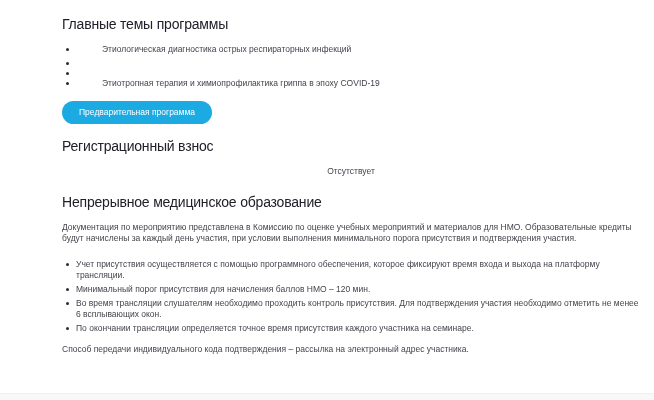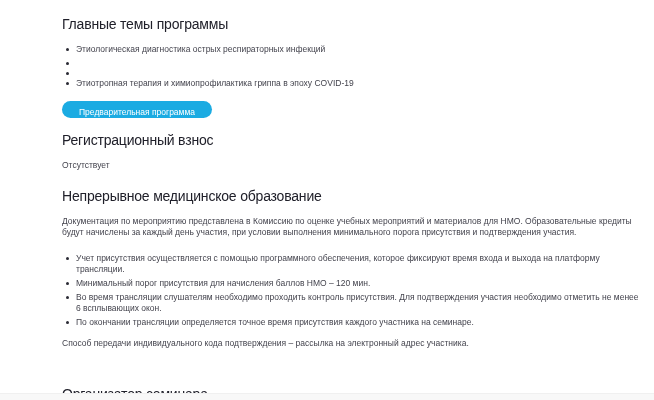--- a/index.html
+++ b/index.html
@@ -41,38 +41,38 @@
     margin-bottom: 3px;
   }
   ul.bullets li .dot {
     flex: 0 0 auto;
     width: 3px;
     height: 3px;
     border-radius: 50%;
     background: #2a2a34;
     margin: 4px 7px 0 0;
   }
-  .topics-list li { margin-bottom: 5px; }
+  .topics-list li { margin-bottom: 5px; gap: 26px; }
   .topics-list { margin-bottom: 11px !important; }
   .cme-list { margin-bottom: 10px !important; }
   .pill-button {
     display: inline-block;
     background: #1babe2;
     color: #ffffff;
     border: none;
     border-radius: 12px;
     font-family: "Liberation Sans", sans-serif;
     font-size: 8.5px;
     line-height: 23px;
-    height: 17px;
+    height: 23px;
     padding: 0 17px;
     margin: 1px 0 15px 0;
     cursor: pointer;
   }
-  .section-gap-sm { margin-bottom: 17px; }
+  .section-gap-sm { margin-bottom: 17px; text-align: center; }
   .section-gap-md { margin-bottom: 14px; }
   .section-gap-lg { margin-bottom: 38px; }
   .footer-band {
     position: absolute;
     left: 0;
     bottom: 0;
     width: 654px;
     height: 7px;
     background: #f8f8f8;
     border-top: 1px solid #f0f0f0;

